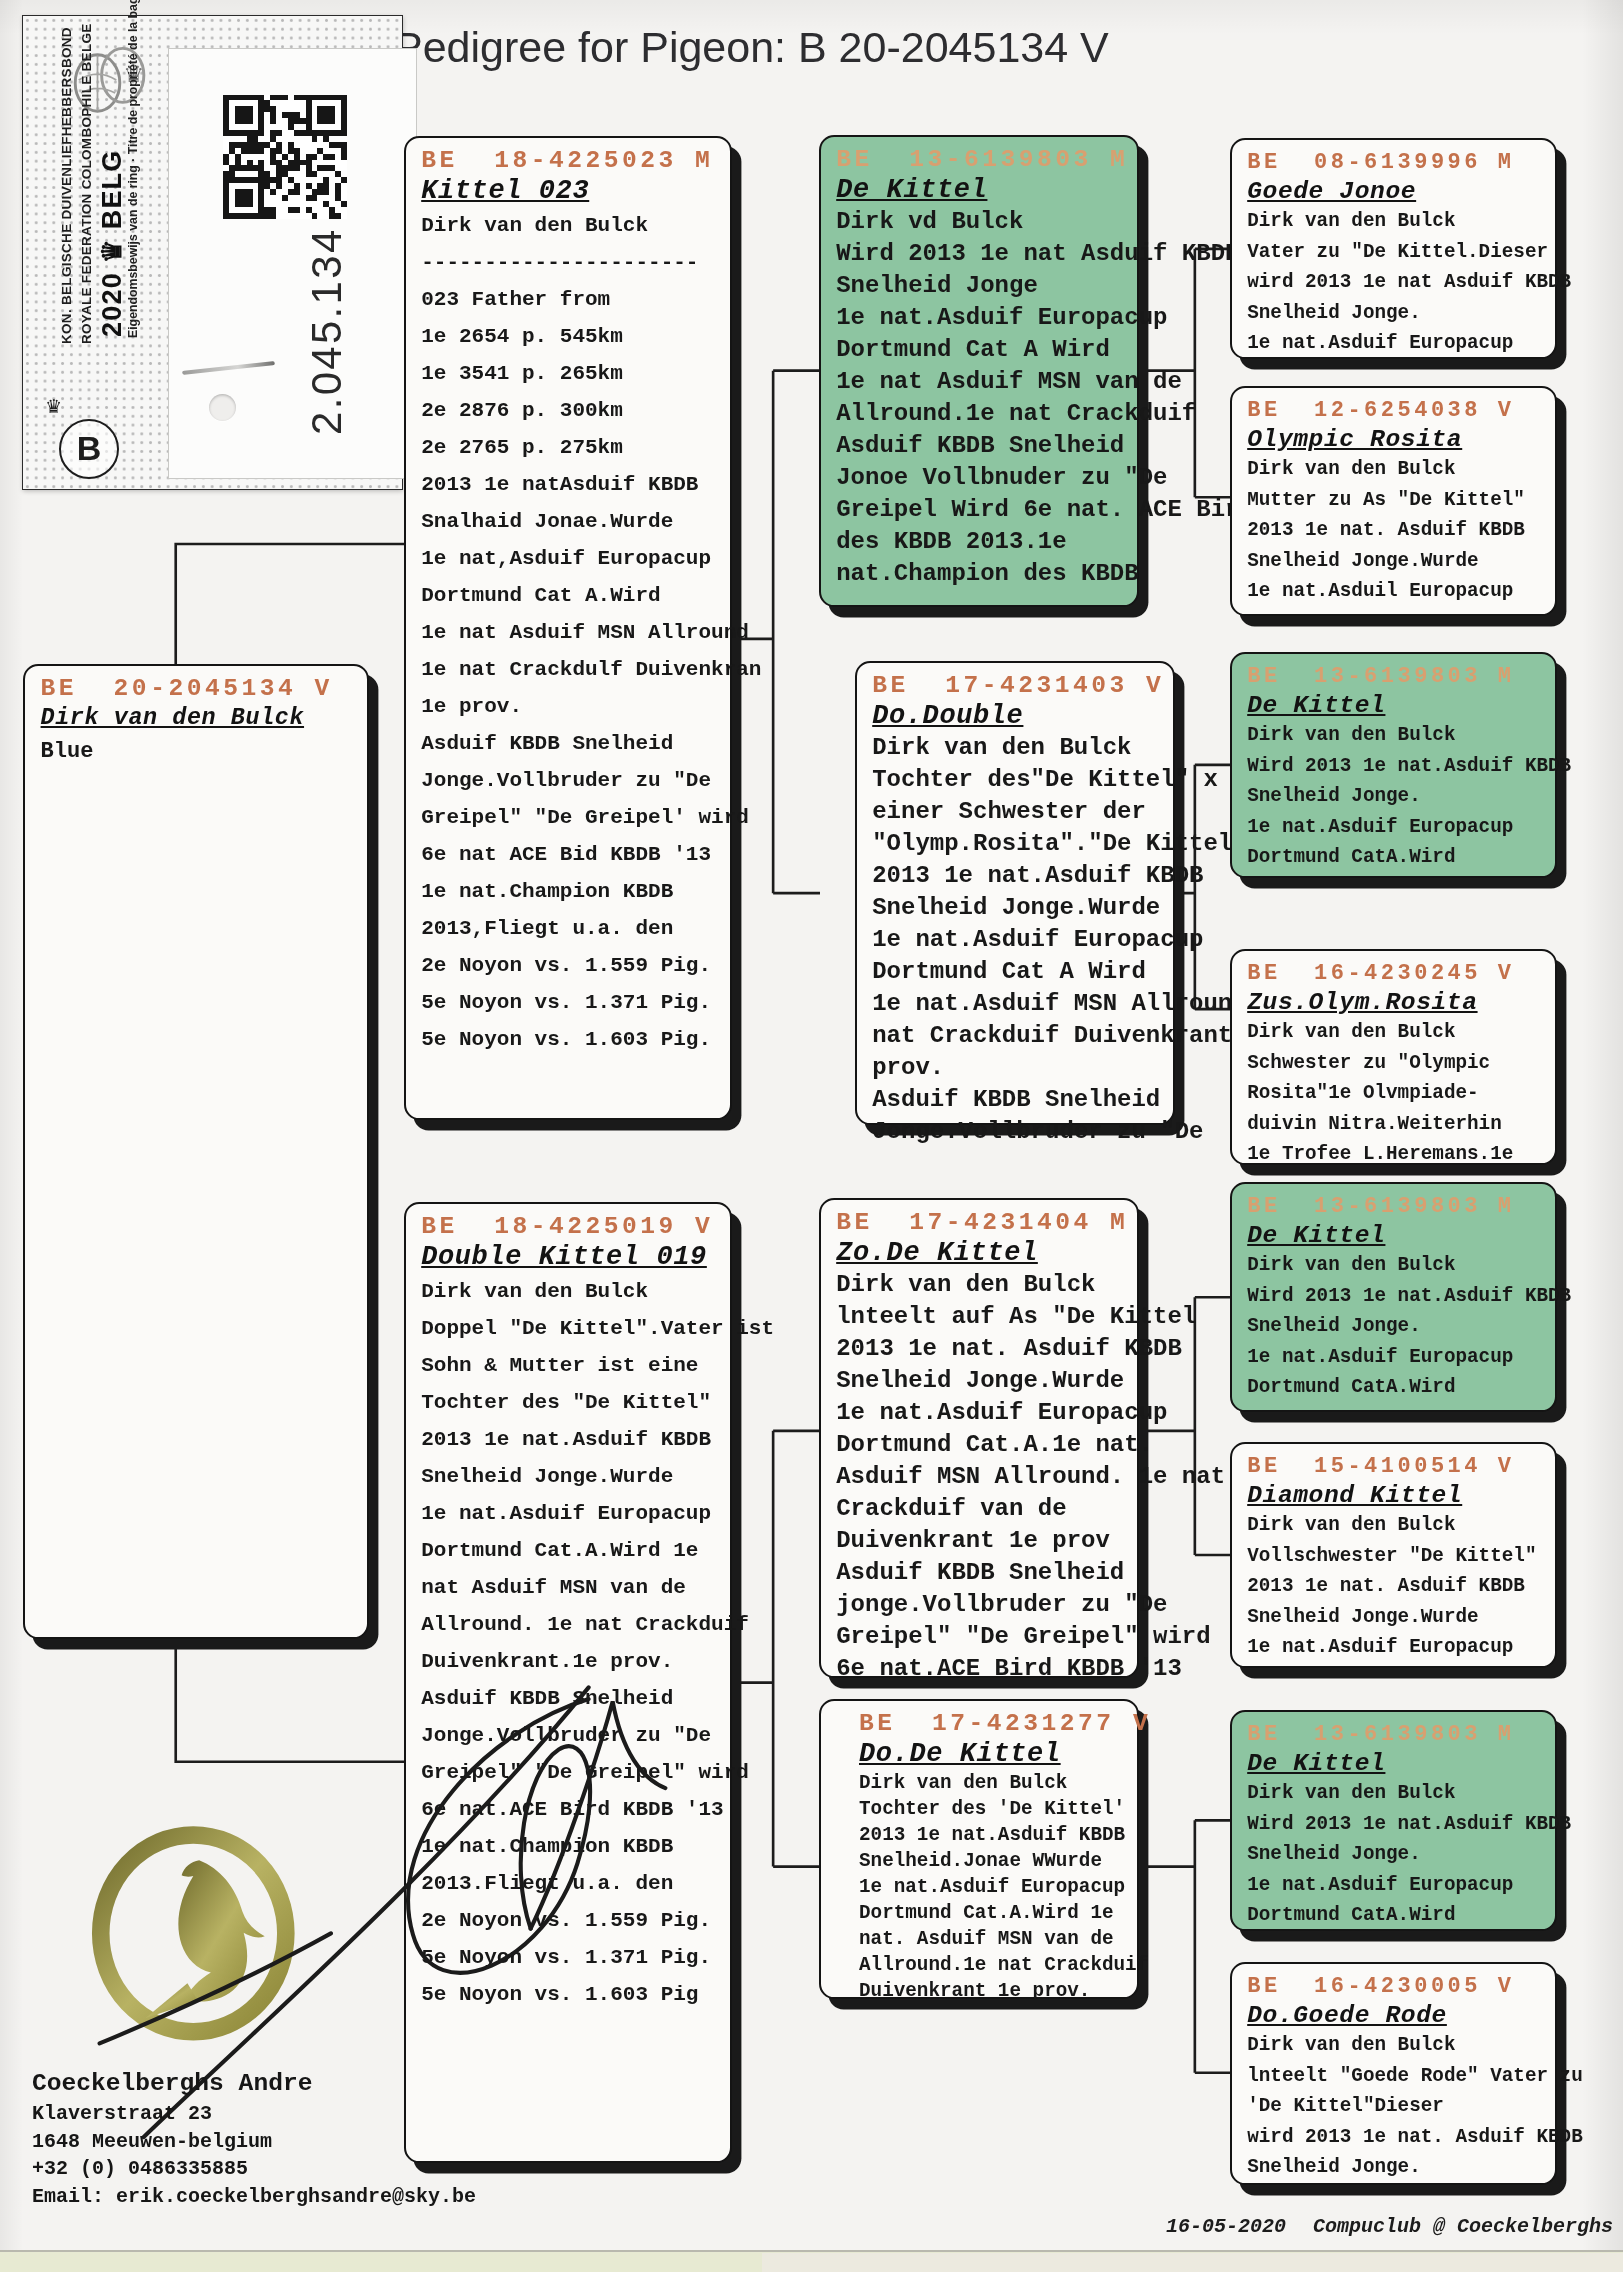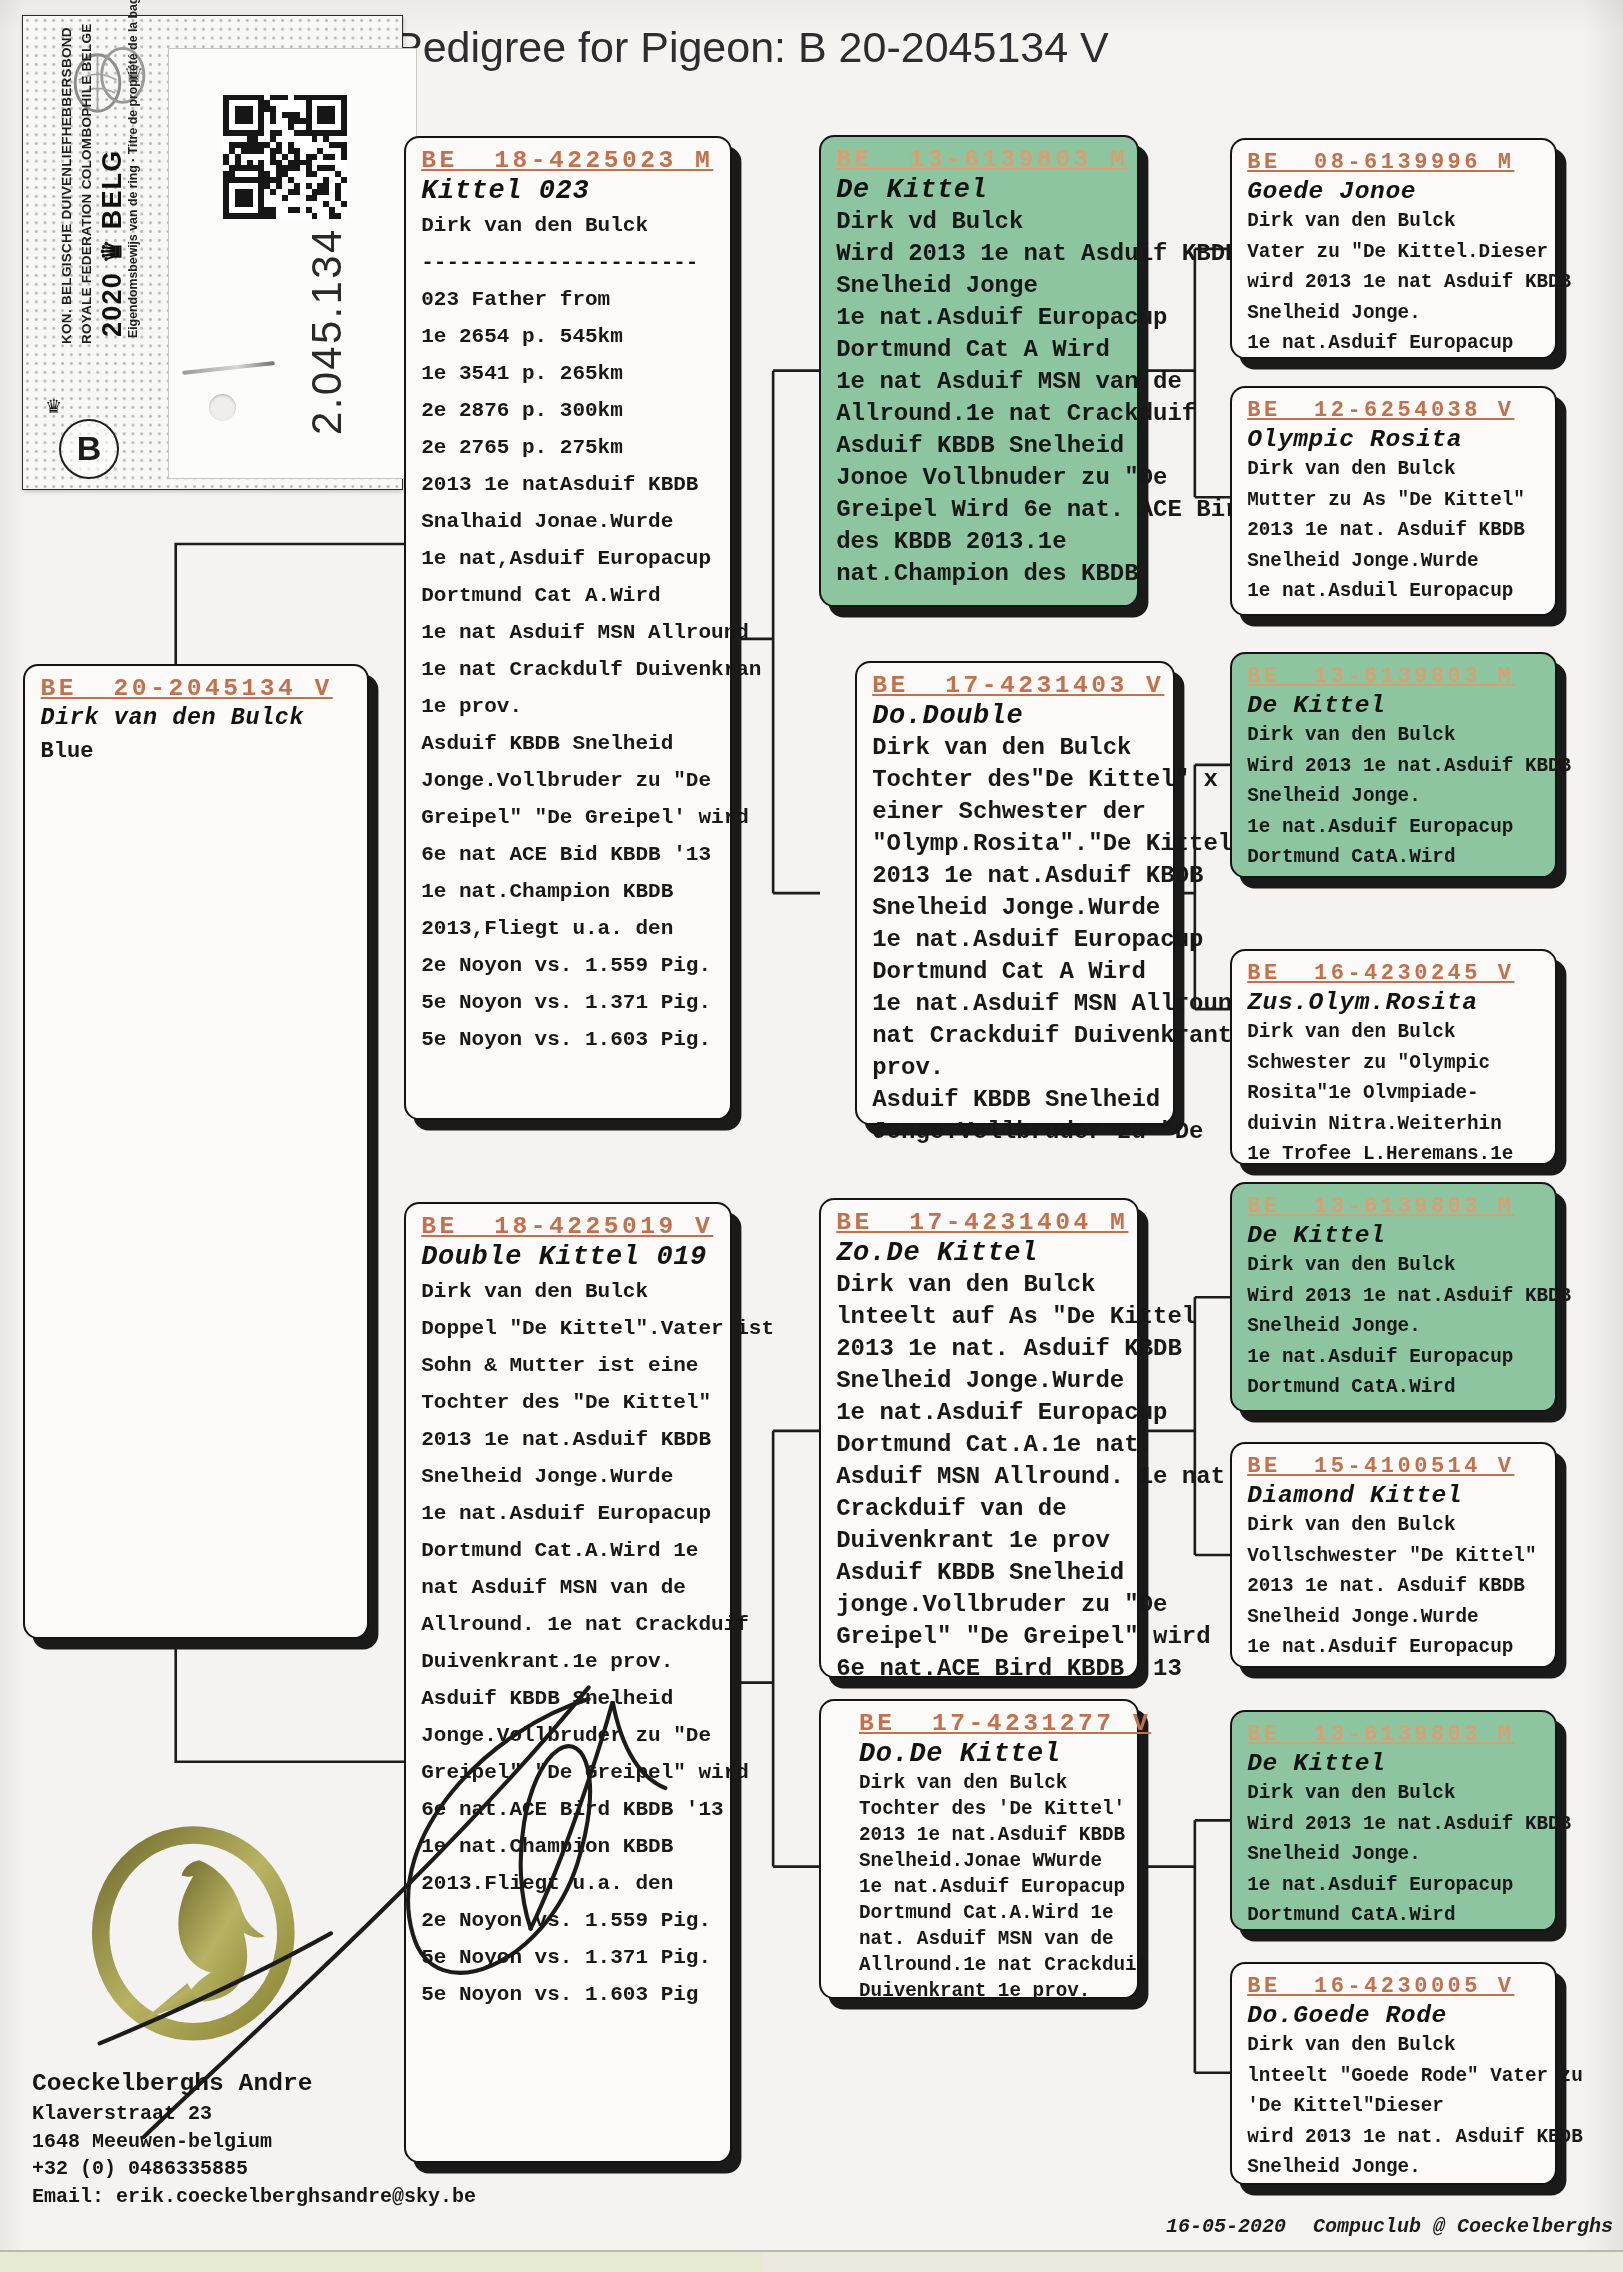--- a/index.html
+++ b/index.html
@@ -48,23 +48,23 @@
   .hole{left:186px;top:378px;width:27px;height:27px;border-radius:50%;background:#efeeec;
     box-shadow:inset 0 1.2px 2.9px rgba(0,0,0,0.25), 0 0.6px 0 #fff;}
   
   .pbox{
     position:absolute;box-sizing:border-box;background:var(--box-bg,#fbfaf8);
     border:2.1px solid #141414;border-radius:15.2px;
     box-shadow:9.4px 10.5px 0 0 var(--shadow,#1a1a1a);
     padding:8.2px 0 0 15.2px;overflow:visible;
   }
   .pbox.green{background:var(--green-box,#8dc5a1);}
-  .ring{font-weight:700;font-size:24.6px;line-height:29px;letter-spacing:3.5px;color:var(--ring-number,#c4714b);white-space:pre;text-decoration:underline;}
+  .ring{font-weight:700;font-size:24.6px;line-height:29px;letter-spacing:3.5px;color:var(--ring-number,#c4714b);white-space:pre;}
   .green .ring{color:var(--ring-number-on-green,#d8a070);}
-  .name{font-weight:700;font-style:italic;font-size:27px;line-height:32px;letter-spacing:0.6px;color:#131313;white-space:pre;}
+  .name{font-weight:700;font-style:italic;font-size:27px;line-height:32px;letter-spacing:0.6px;color:#131313;white-space:pre;text-decoration:underline;}
   .body{font-weight:700;font-size:20.5px;line-height:32px;color:#181818;white-space:pre;}
   .c1 .name{font-size:23.4px;line-height:30.5px;}
   .c1 .body{font-size:22px;line-height:36px;}
   .c2 .body{font-size:21px;line-height:37px;}
   .c3 .body{font-size:24px;line-height:32px;}
   .c4 .ring{font-size:22px;}
   .c4 .name{font-size:24.6px;line-height:29px;}
   .c4 .body{font-size:19.3px;line-height:30.5px;}
   .tight .body{font-size:19.3px;line-height:26px;}
   

